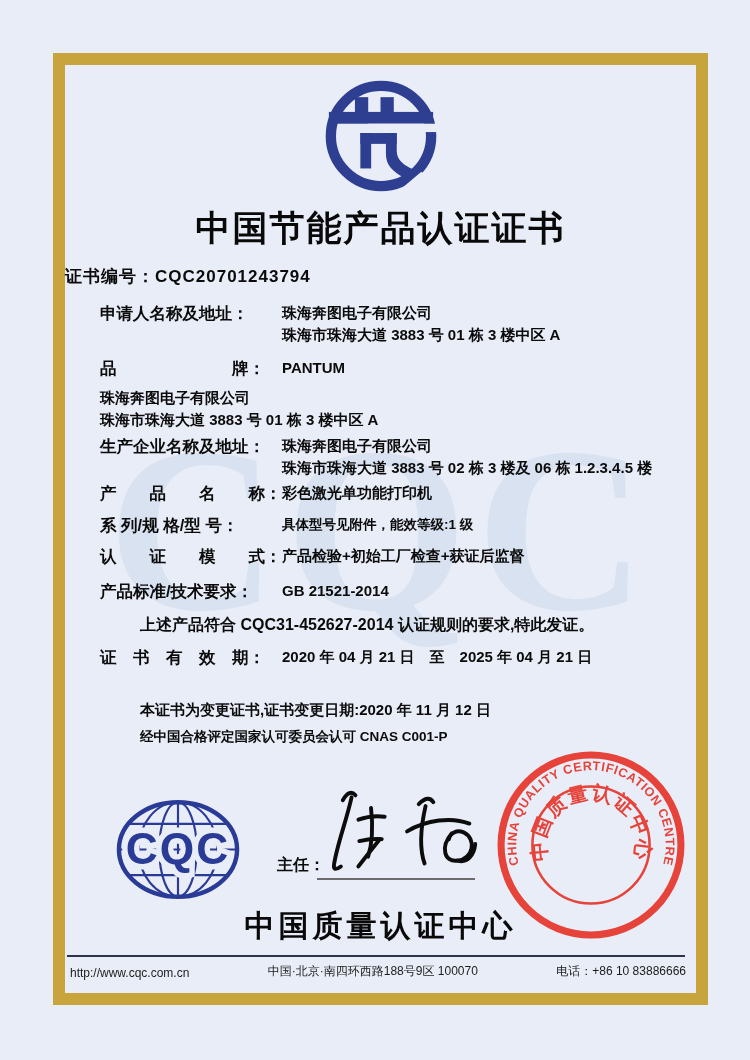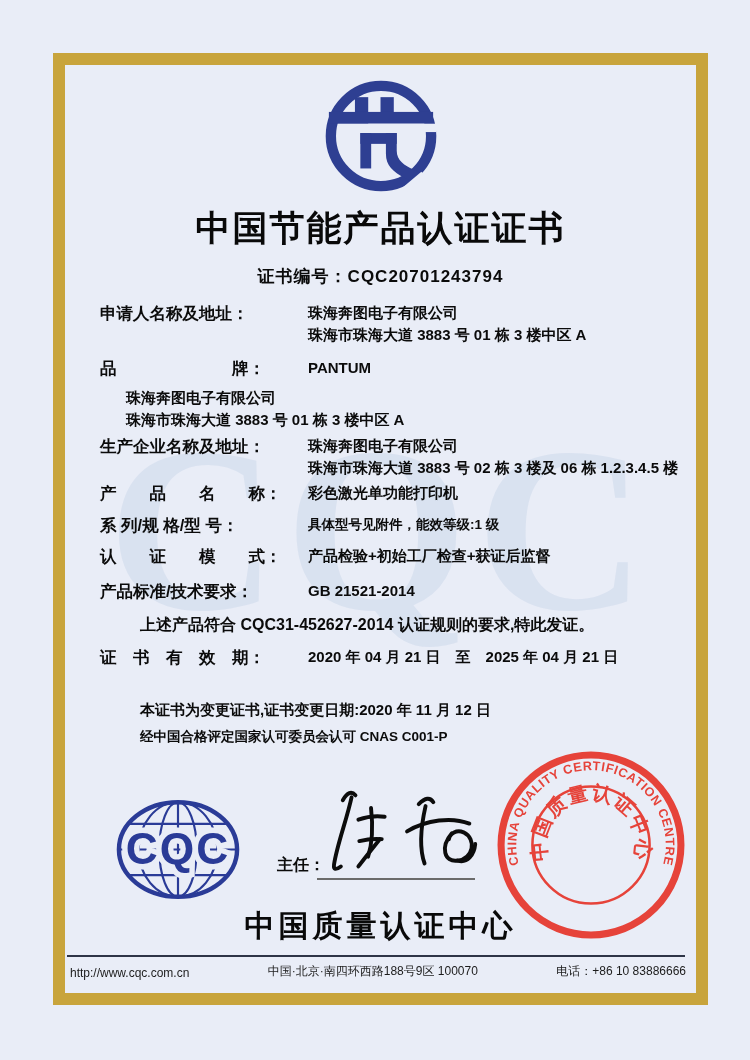--- a/index.html
+++ b/index.html
@@ -19,30 +19,30 @@
     color:rgba(140,170,210,0.17);font-family:"Liberation Serif",serif;
     pointer-events:none;user-select:none;
   }
   .logo-box{position:absolute;top:12px;left:0;width:100%;text-align:center;}
   .elogo{width:118px;height:118px;}
   .title{
     position:absolute;top:140px;left:0;width:100%;text-align:center;
     font-size:35px;font-weight:900;letter-spacing:2px;color:#090909;
   }
   .certno{
-    position:absolute;top:200px;left:0;width:100%;text-align:center;
+    position:absolute;top:200px;left:0;width:100%;text-align:left;
     font-size:17px;font-weight:bold;letter-spacing:1px;
   }
   .row{position:absolute;left:35px;right:22px;display:flex;align-items:flex-start;}
   .flabel{
     flex:0 0 182px;width:182px;font-size:16.5px;font-weight:bold;
     white-space:nowrap;line-height:22px;
   }
   .fvalue{flex:1;font-size:15px;font-weight:bold;line-height:22px;}
-  .fvalue .vline{display:block;white-space:nowrap;margin-left:26px;}
+  .fvalue .vline{display:block;white-space:nowrap;}
   .fvalue.small{font-size:13.5px;}
   .stmt{
     position:absolute;left:35px;right:14px;
     font-size:16px;font-weight:bold;line-height:21px;white-space:nowrap;margin-left:40px;
   }
   .stmt.s-mid{font-size:15px;}
   .stmt.s-small{font-size:13.5px;font-weight:600;}
   .globe{position:absolute;left:50px;top:733px;width:126px;height:103px;}
   .sig{position:absolute;left:233px;top:706px;width:185px;height:112px;}
   .director{position:absolute;left:212px;top:790px;font-size:16px;font-weight:bold;}

